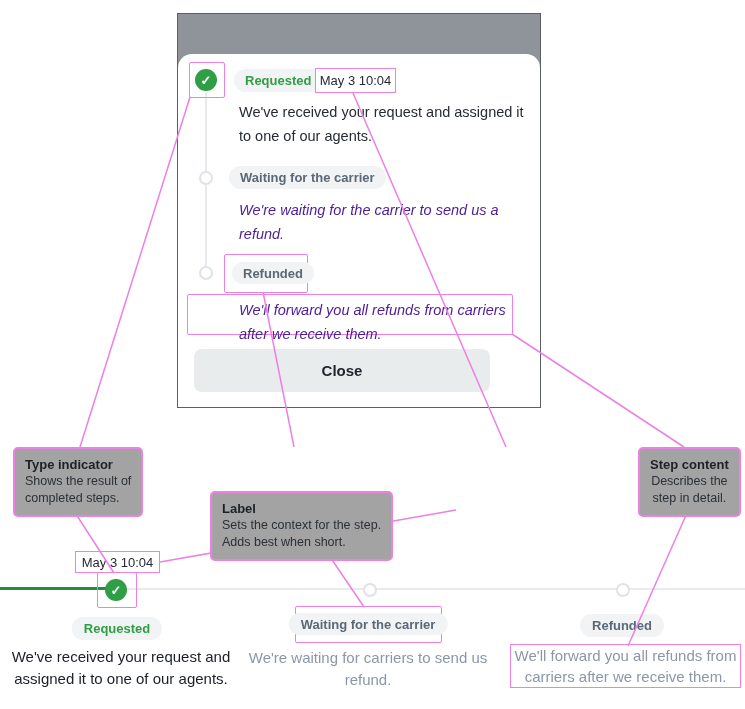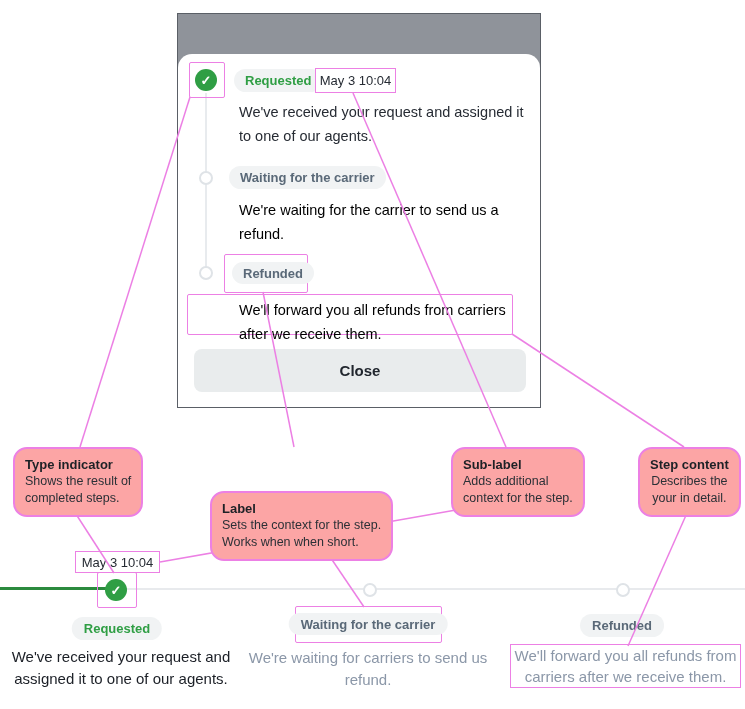--- a/index.html
+++ b/index.html
@@ -26,35 +26,35 @@
           display:inline-flex; align-items:center; padding:0 11px;
           font-size:13px; font-weight:700; color:#5a6978; }
   .pill.green { color:#2f9e44; }
 
   .hl-box { position:absolute; border:1.5px solid #ec80e4; border-radius:2px; background:transparent; }
   .sublabel-box { position:absolute; border:1.5px solid #ec80e4; background:#fff;
                   display:flex; align-items:center; justify-content:center;
                   font-size:13px; color:#262b33; }
 
   .body-text { position:absolute; font-size:14.5px; line-height:24px; color:#262b33; }
-  .body-text.muted { color:#000000; }
+  .body-text.muted { color:#4c1d95;font-style:italic; }
 
-  .close-btn { position:absolute; left:16px; top:335px; width:332px; height:43px;
+  .close-btn { position:absolute; left:16px; top:335px; width:296px; height:43px;
                background:#e9eced; border:none; border-radius:8px;
                font-family:"Liberation Sans", sans-serif;
                font-size:15px; font-weight:700; color:#21262e; cursor:pointer;
                display:flex; align-items:center; justify-content:center; }
 
   
   .overlay { position:absolute; left:0; top:0; width:745px; height:709px;
              z-index:5; pointer-events:none; }
 
   
-  .callout { position:absolute; min-height:64px; background:#fca5a5;
-             border:2px solid #ec80e4; border-radius:14px; padding:7px 10px 8px 10px;
+  .callout { position:absolute; min-height:64px; background:#a3a3a3;
+             border:2px solid #ec80e4; border-radius:5px; padding:7px 10px 8px 10px;
              z-index:6; }
   .callout .t { font-size:13px; font-weight:700; color:#1d2126; line-height:17px; }
   .callout .b { font-size:12.5px; color:#2b3036; line-height:17px; }
 
   
   .rail { position:absolute; left:0; top:588px; width:745px; height:2px; background:#e8eaed; }
   .rail-done { position:absolute; left:0; top:587px; width:116px; height:3px; background:#2b8a3e; }
 
   .center-pill { position:absolute; transform:translateX(-50%); height:23px; border-radius:12px;
                  background:#f1f3f4; display:inline-flex; align-items:center; padding:0 12px;
@@ -117,31 +117,26 @@
   </svg>
 
   <div class="callout" style="left:13px; top:447px;">
     <div class="t">Type indicator</div>
     <div class="b multiline">Shows the result of
 completed steps.</div>
   </div>
   <div class="callout" style="left:210px; top:447px;margin-top:44px;">
     <div class="t">Label</div>
     <div class="b multiline">Sets the context for the step.
-Works when when short.</div>
-  </div>
-  <div class="callout" style="left:451px; top:447px;">
-    <div class="t">Sub-label</div>
-    <div class="b multiline">Adds additional
-context for the step.</div>
+Adds best when short.</div>
   </div>
   <div class="callout" style="left:638px; top:447px;text-align:center;">
     <div class="t">Step content</div>
     <div class="b multiline">Describes the
-your in detail.</div>
+step in detail.</div>
   </div>
 
   <div class="rail"></div>
   <div class="rail-done"></div>
 
   <div class="sublabel-box" style="left:75px; top:551px; width:85px; height:22px;">
     <span>May 3 10:04</span>
   </div>
   <div class="check-circle" style="left:105px; top:579px; z-index:2;">
     <span>✓</span>

